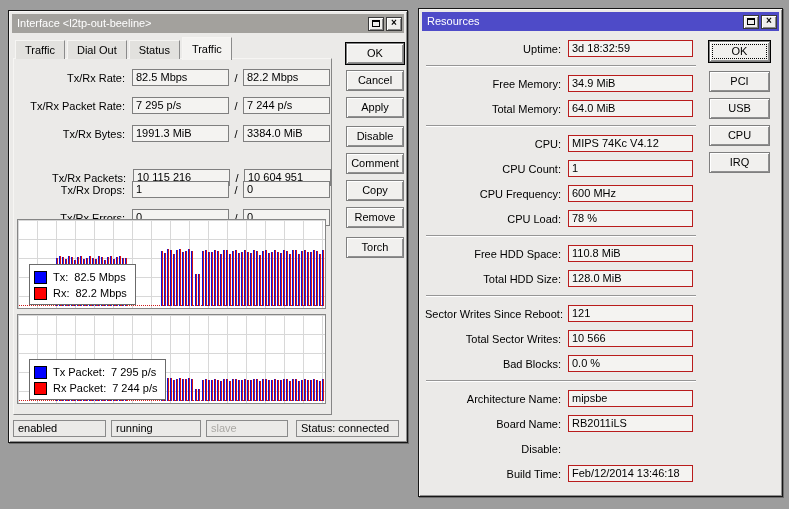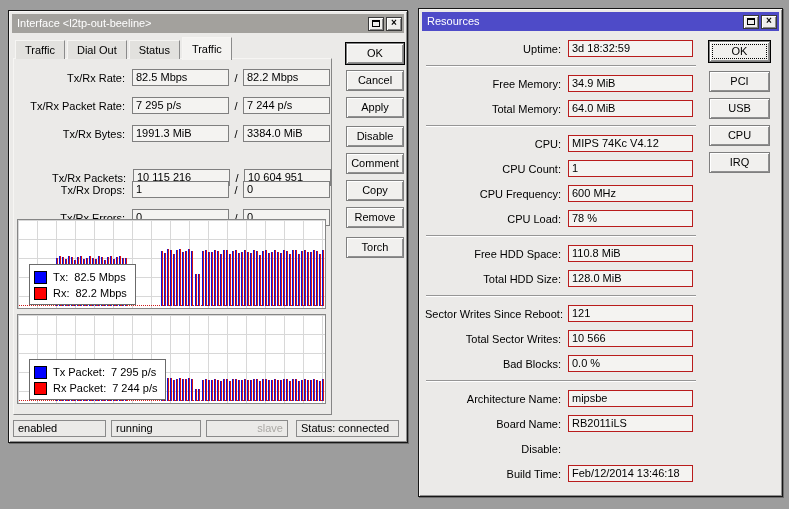--- a/index.html
+++ b/index.html
@@ -93,21 +93,21 @@
     position:absolute; width:58px; height:21px; background:#f1f0ee;
     border:1px solid #7f7f7f;
     box-shadow: inset 1px 1px 0 #ffffff, inset -1px -1px 0 #909090;
     text-align:center; line-height:19px; cursor:default;
   }
   .btn.default { box-shadow: 0 0 0 1px #000, inset 1px 1px 0 #ffffff, inset -1px -1px 0 #909090; }
   .statusseg {
     position:absolute; top:409px; height:17px;
     border:1px solid #8a8a8a; padding:1px 4px; line-height:13px; white-space:nowrap; overflow:hidden;
   }
-  .statusseg.dim { color:#aaa8a4;text-align:right; }
+  .statusseg.dim { color:#aaa8a4; }
 
   
   .rrows { position:absolute; left:6px; top:31px; width:272px; }
   .rrow { display:flex; align-items:center; height:17px; margin-bottom:8px; }
   .rlabel { width:136px; text-align:right; margin-right:7px; white-space:nowrap; }
   .rbox {
     width:125px; height:17px; background:#f4f3f1; border:1px solid #b91c1c;
     padding:1px 3px; line-height:13px; white-space:nowrap; overflow:hidden;
   }
   .rsep { height:2px; margin:2px 1px 8px 1px; background:linear-gradient(to bottom,#969696 50%,#ffffff 50%); }

